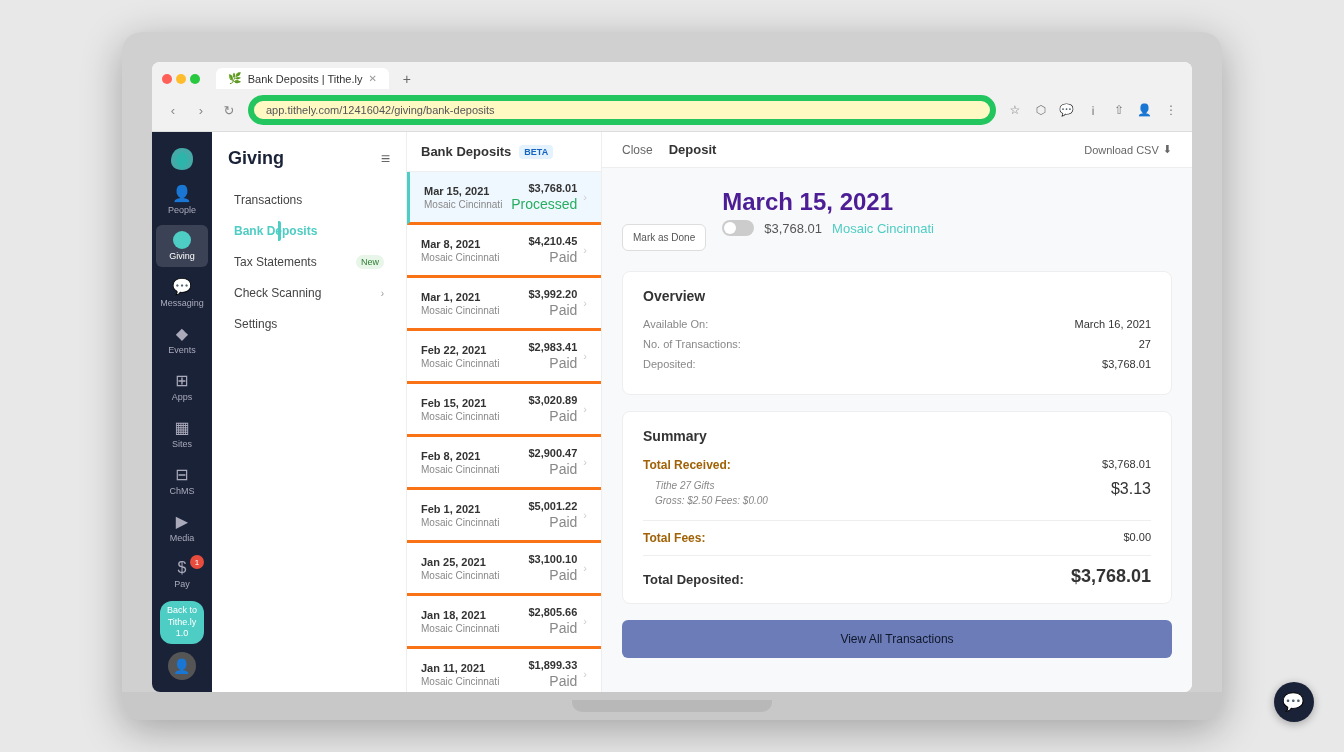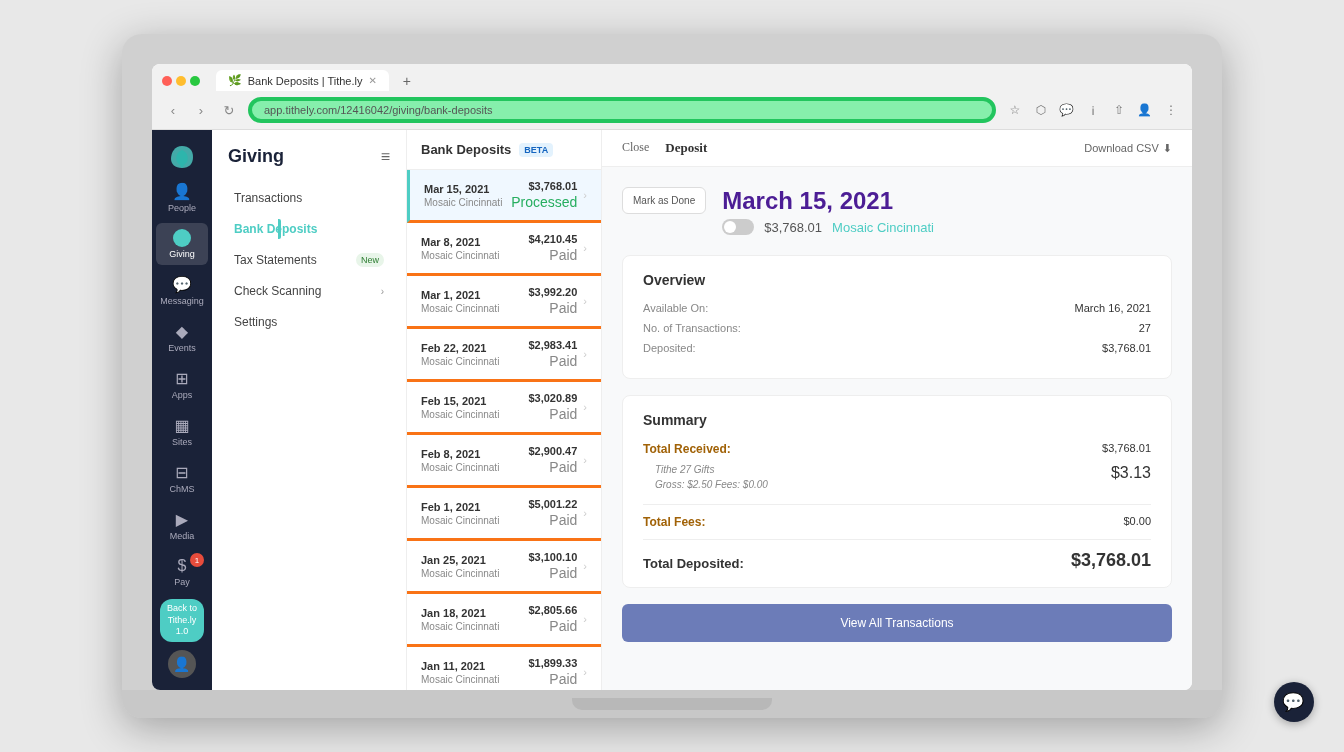--- a/index.html
+++ b/index.html
@@ -85,22 +85,22 @@
       align-items: center;
       justify-content: center;
       color: #666;
       font-size: 14px;
     }
 
     .browser-address-bar {
       display: flex;
       align-items: flex-end;
       gap: 6px;
-      background: #86efac;
-      border: 4px solid #22c55e;
+      background: #fef9c3;
+      border: 6px solid #22c55e;
       border-radius: 20px;
       padding: 3px 12px;
       font-size: 11px;
       color: #555;
       flex: 1;
     }
     .browser-nav {
       display: flex;
       align-items: center;
       gap: 6px;
@@ -376,21 +376,21 @@
       background: #fff;
       border-bottom: 1px solid #eee;
       padding: 10px 20px;
       display: flex;
       align-items: center;
       justify-content: space-between;
     }
     .detail-header-left {
       display: flex;
       gap: 16px;
-      font-family: Liberation Serif, serif;
+      align-items: center;
     }
     .close-link {
       font-size: 12px;
       color: #666;
       cursor: pointer;
       text-decoration: none;
     }
     .detail-title-header {
       font-size: 13px;
       font-weight: 600;
@@ -421,20 +421,21 @@
       background: #fff;
       border: 1px solid #ddd;
       border-radius: 6px;
       padding: 6px 10px;
       font-size: 10px;
       color: #555;
       cursor: pointer;
       line-height: 1.3;
       text-align: center;
       min-width: 55px;
+      margin-top: 36px;
     }
     .deposit-heading {
       flex: 1;
     }
     .deposit-main-date {
       font-size: 24px;
       font-weight: 700;
       color: #4c1d95;
       margin-bottom: 4px;
     }
@@ -533,21 +534,21 @@
     .total-deposited-value {
       font-size: 18px;
       font-weight: 700;
       color: #333;
     }
 
     .view-all-btn {
       display: block;
       width: 100%;
       background: #6c7cb8;
-      color: #ffffff;
+      color: #0f172a;
       border: none;
       border-radius: 6px;
       padding: 12px;
       font-size: 12px;
       font-weight: 500;
       cursor: pointer;
       text-align: center;
       margin-top: 0;
     }
 

